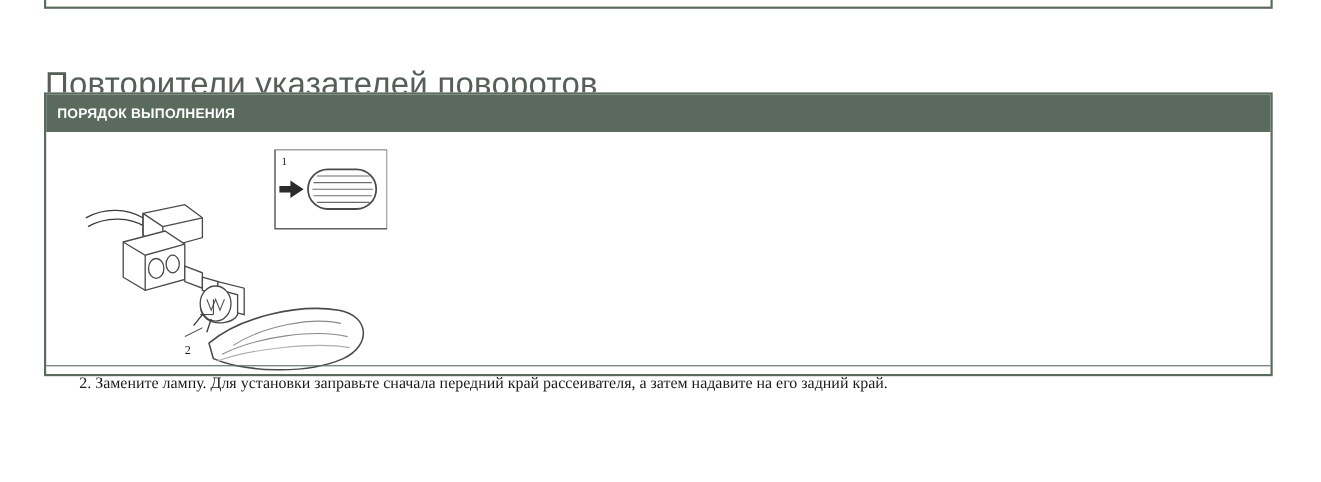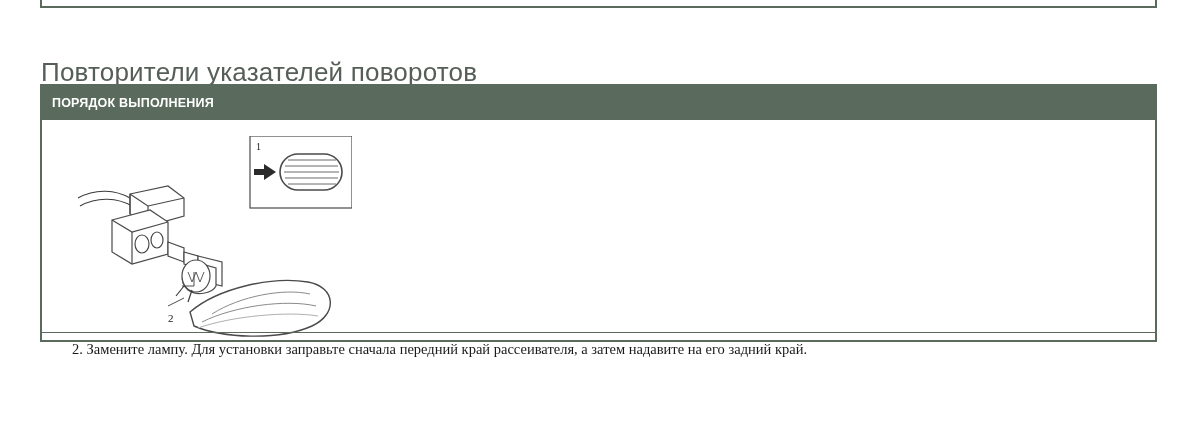--- a/index.html
+++ b/index.html
@@ -24,21 +24,21 @@
     height: 22px;
     border: 2px solid #5a6b5e;
     box-sizing: border-box;
     background: #ffffff;
   }
 
   .section-title {
     position: absolute;
     left: 41px;
     top: 35px;
-    font-size: 26px;
+    font-size: 30px;
     color: #555e57;
     font-weight: 400;
     letter-spacing: 0.2px;
     white-space: nowrap;
   }
 
   .panel {
     position: absolute;
     left: 40px;
     top: 84px;

